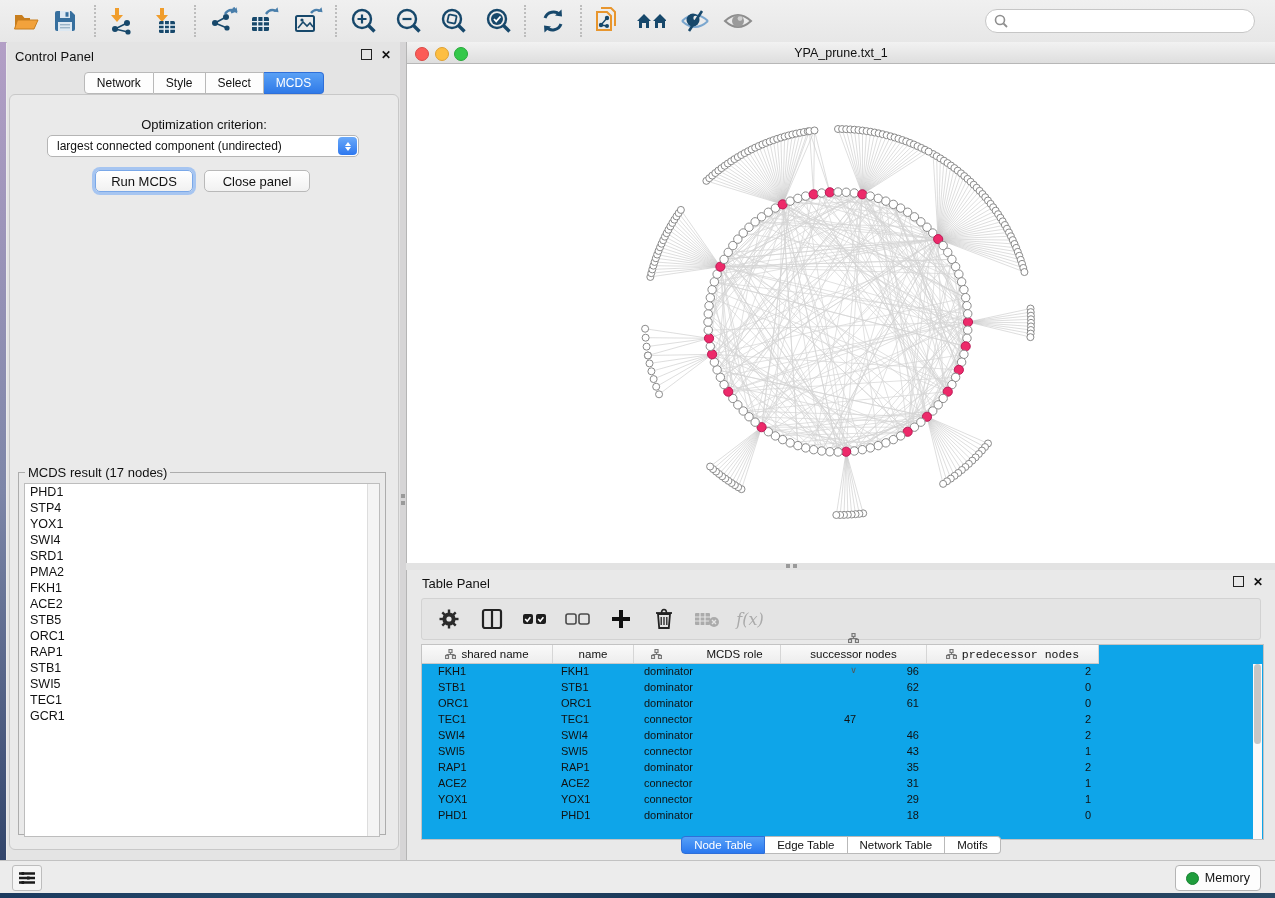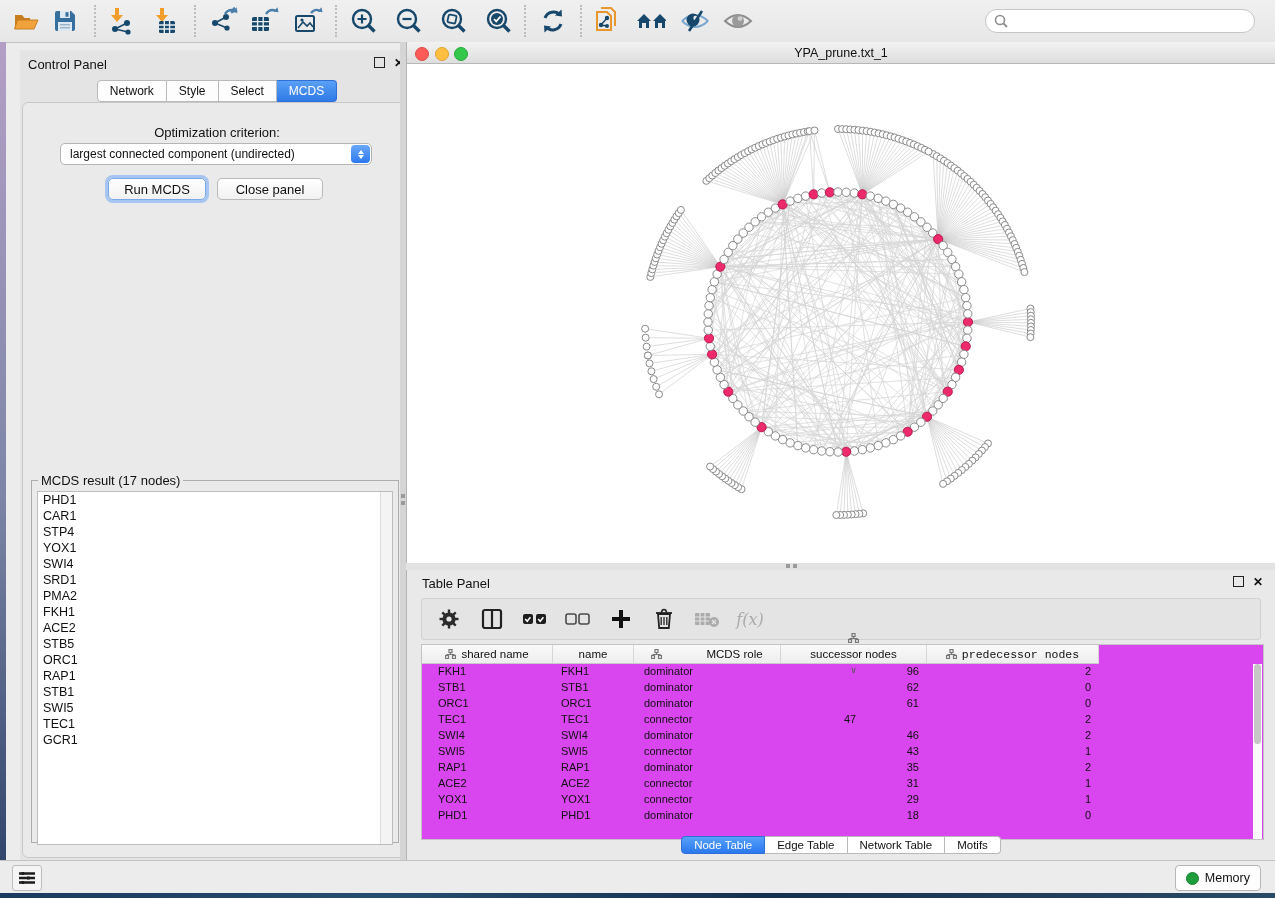--- a/index.html
+++ b/index.html
@@ -15,21 +15,21 @@
   #searchbox{position:absolute;left:985px;top:9px;width:268px;height:22px;background:#fff;
              border:1px solid #c6c6c6;border-radius:12px;display:flex;align-items:center;}
   #searchbox svg{margin-left:8px;}
   #searchbox input{border:none;outline:none;flex:1;background:transparent;font-size:12px;padding:0 8px 0 4px;}
 
   
   #lstrip{left:0;top:42px;width:6px;height:818px;background:linear-gradient(#b39fc6,#7d86a8 55%,#32456b);}
   #dstrip{left:0;top:893px;width:1275px;height:5px;background:linear-gradient(90deg,#1b3a5e,#274d6e 30%,#16304f 60%,#2a4a66);}
 
   
-  #cpanel{left:20px;top:42px;width:394px;height:818px;background:#e4e4e4;margin-top:8px;}
+  #cpanel{left:7px;top:42px;width:394px;height:818px;background:#e4e4e4;}
   #cp-head{position:absolute;left:0;top:0;width:100%;height:28px;}
   #cp-title{position:absolute;left:8px;top:7px;font-size:13px;}
   .winbtns{position:absolute;right:10px;top:7px;display:flex;gap:9px;align-items:center;}
   .floatbox{width:9px;height:9px;border:1.5px solid #222;display:inline-block;cursor:pointer;}
   .closex{font-size:12px;font-weight:bold;line-height:10px;cursor:pointer;}
   #cp-tabs{position:absolute;left:0;top:30px;width:100%;display:flex;justify-content:center;z-index:3;}
   .cptab{font-size:12px;padding:3px 12px;background:#fdfdfd;border:1px solid #b9b9b9;border-left:none;cursor:pointer;}
   .cptab:first-child{border-left:1px solid #b9b9b9;border-radius:4px 0 0 4px;}
   .cptab:last-child{border-radius:0 4px 4px 0;}
   .cptab.sel{background:linear-gradient(#59a0f5,#2f7ae8);color:#fff;border-color:#2f6fd8;}
@@ -71,21 +71,21 @@
   #net-canvas-wrap{position:absolute;left:0;top:22px;width:869px;height:499px;background:#fff;}
 
   
   #tpanel{left:406px;top:570px;width:869px;height:290px;background:#e9e9e9;border-left:1px solid #b5b5b5;box-sizing:border-box;}
   #tp-title{position:absolute;left:15px;top:6px;font-size:13px;}
   #tp-toolbar{position:absolute;left:14px;top:28px;width:840px;height:42px;background:#e4e4e4;
               border:1px solid #d2d2d2;border-radius:3px;display:flex;align-items:center;gap:17px;padding-left:14px;box-sizing:border-box;}
   .tpi{width:26px;height:26px;display:flex;align-items:center;justify-content:center;cursor:pointer;}
   .tpi.dis{cursor:default;}
   #fx-label{font-family:"DejaVu Serif",serif;font-style:italic;font-size:16px;color:#aaa;}
-  #tbl{position:absolute;left:14px;top:74px;width:843px;height:758px;height:196px;background:#d946ef;border:1px solid #c3c3c3;box-sizing:border-box;}
+  #tbl{position:absolute;left:14px;top:74px;width:843px;height:758px;height:196px;background:#0ea5e9;border:1px solid #c3c3c3;box-sizing:border-box;}
   #tbl-header{position:absolute;left:0;top:0;height:18px;display:flex;background:linear-gradient(#fafafa,#ededed);
               border-bottom:1px solid #c9c9c9;}
   .hcell{display:flex;align-items:center;justify-content:center;gap:5px;font-size:11.5px;
          border-right:1px solid #d6d6d6;box-sizing:border-box;cursor:pointer;}
   .hsort{font-size:9px;color:#555;}
   #tbl-rows{position:absolute;left:0;top:18px;width:100%;}
   .trow{display:flex;height:16px;align-items:center;}
   .tcell{font-size:11px;box-sizing:border-box;white-space:nowrap;overflow:hidden;}
   #tbl-sb{position:absolute;right:1px;top:19px;width:9px;height:175px;background:#fafafa;}
   #tbl-thumb{position:absolute;right:1px;top:0;width:7px;height:80px;background:#c6c6c6;border-radius:4px;}
@@ -282,21 +282,20 @@
             <span class="chev dn"></span>
         </span>
       </div>
       <div class="btn" id="run-btn">Run MCDS</div>
       <div class="btn" id="closep-btn">Close panel</div>
       <fieldset id="result-fs">
         <legend>MCDS result (17 nodes)</legend>
         <div id="result-list">
           <div id="rl-track"></div>
         <div class="ritem">PHD1</div>
-            <div class="ritem">CAR1</div>
             <div class="ritem">STP4</div>
             <div class="ritem">YOX1</div>
             <div class="ritem">SWI4</div>
             <div class="ritem">SRD1</div>
             <div class="ritem">PMA2</div>
             <div class="ritem">FKH1</div>
             <div class="ritem">ACE2</div>
             <div class="ritem">STB5</div>
             <div class="ritem">ORC1</div>
             <div class="ritem">RAP1</div>

